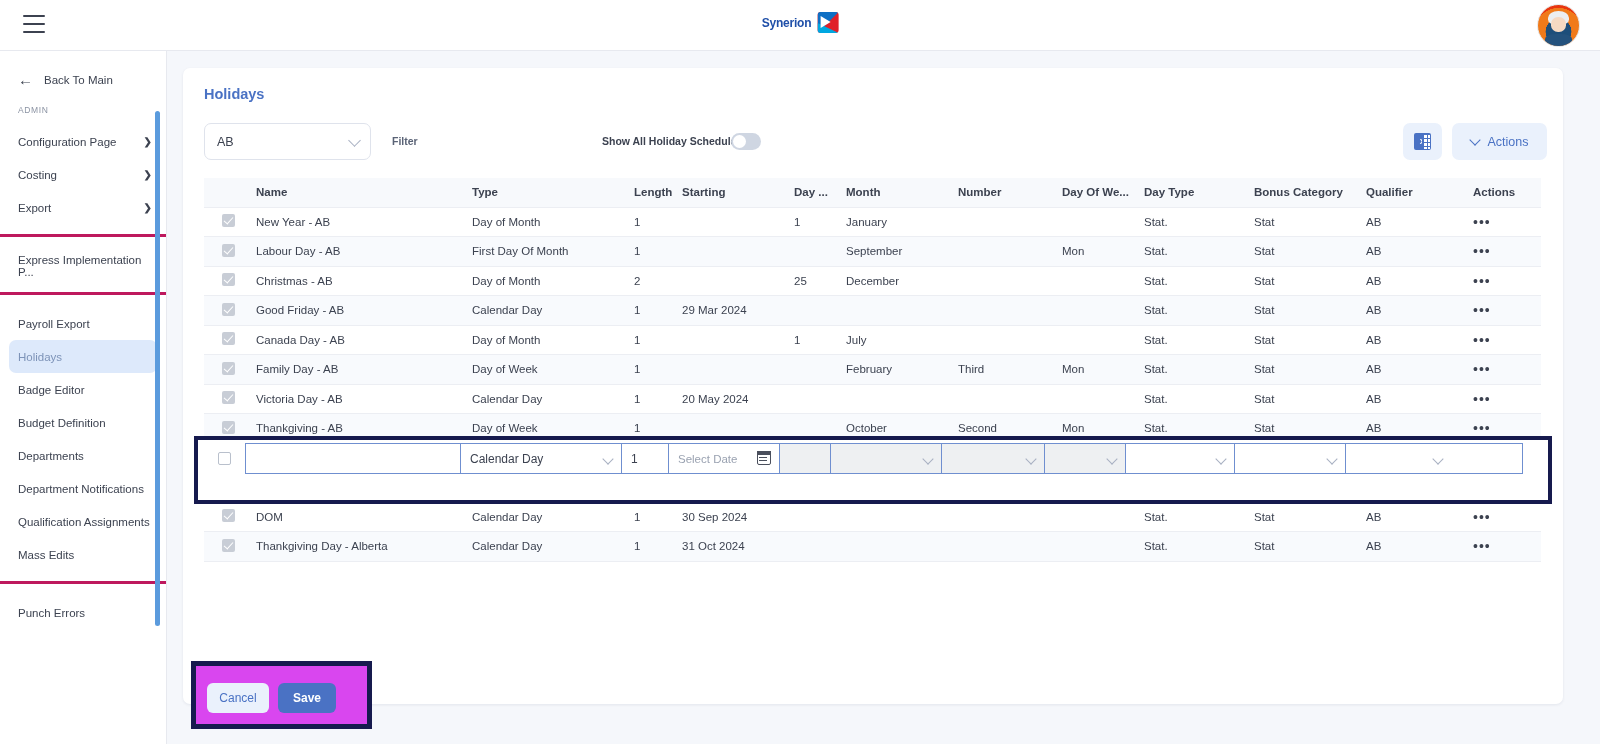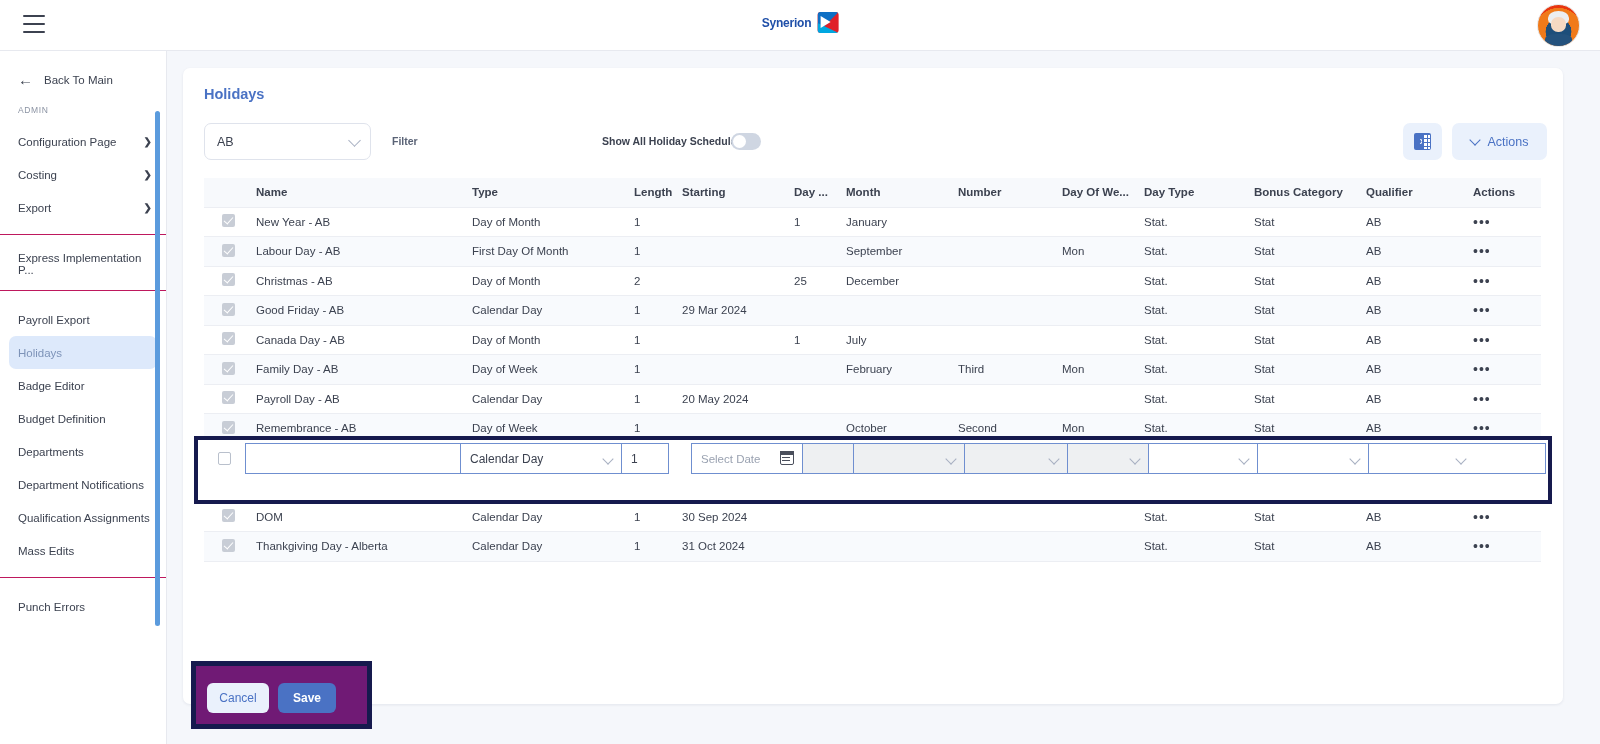--- a/index.html
+++ b/index.html
@@ -103,21 +103,21 @@
     height: 33px; padding: 0 14px 0 18px;
     font-size: 11.5px; color: #3c4250;
     cursor: pointer;
   }
   .nav-item .chev { font-size: 10px; color: #3c4250; font-weight: bold; }
   .nav-item.active {
     background: #dde9fb; border-radius: 7px;
     margin: 0 9px; padding-left: 9px;
     color: #7d93b8;
   }
-  .nav-group { border-top: 1px solid #be185d; padding: 12px 0 10px; }
+  .nav-group { border-top: 3px solid #be185d; padding: 12px 0 10px; }
   .nav-group.first { border-top: none; padding-top: 0; }
   .scrollbar {
     position: absolute; left: 155px; top: 60px;
     width: 5px; height: 515px;
     background: #5b9bdd; border-radius: 3px;
   }
 
   
   .main {
     position: absolute; left: 167px; top: 51px;
@@ -299,21 +299,21 @@
     width: 8px; height: 5px;
     background-image: linear-gradient(#4a4f5c 1.5px, transparent 1.5px);
     background-size: 100% 3px;
   }
 
   
   .footer-outline {
     position: absolute; left: 8px; top: 593px;
     width: 181px; height: 68px;
     border: 5px solid #161a4e;
-    background: #701a75;
+    background: #d946ef;
   }
   .btn {
     position: absolute; top: 17px; height: 30px;
     border-radius: 6px; border: none;
     font-size: 12px; cursor: pointer;
     display: flex; align-items: center; justify-content: center;
     font-family: "Liberation Sans", sans-serif;
   }
   .btn-cancel { left: 11px; width: 62px; background: #eaf1fc; color: #4a72c4; }
   .btn-save   { left: 82px; width: 58px; background: #4a72c4; color: #ffffff; font-weight: bold; }
@@ -550,36 +550,36 @@
               <td>February</td>
               <td>Third</td>
               <td>Mon</td>
               <td>Stat.</td>
               <td>Stat</td>
               <td>AB</td>
               <td><span class="dots">•••</span></td>
             </tr>
             <tr>
               <td style="text-align: center;"><span class="cb"></span></td>
-              <td>Payroll Day - AB</td>
+              <td>Victoria Day - AB</td>
               <td>Calendar Day</td>
               <td>1</td>
               <td>20 May 2024</td>
               <td></td>
               <td></td>
               <td></td>
               <td></td>
               <td>Stat.</td>
               <td>Stat</td>
               <td>AB</td>
               <td><span class="dots">•••</span></td>
             </tr>
             <tr>
               <td style="text-align: center;"><span class="cb"></span></td>
-              <td>Remembrance - AB</td>
+              <td>Thankgiving - AB</td>
               <td>Day of Week</td>
               <td>1</td>
               <td></td>
               <td></td>
               <td>October</td>
               <td>Second</td>
               <td>Mon</td>
               <td>Stat.</td>
               <td>Stat</td>
               <td>AB</td>
@@ -657,21 +657,21 @@
         <div class="ef" style="width:216px;">
           <span></span>
         </div>
         <div class="ef" style="width:162px;">
           <span>Calendar Day</span>
           <span class="caret"></span>
         </div>
         <div class="ef" style="width:48px;">
           <span>1</span>
         </div>
-        <div class="ef" style="width:112px;margin-left:23px;">
+        <div class="ef" style="width:112px;">
           <span class="ph">Select Date</span>
           <span class="cal-icon"></span>
         </div>
         <div class="ef gray" style="width:52px;">
           <span></span>
         </div>
         <div class="ef gray" style="width:112px;">
           <span></span>
           <span class="caret"></span>
         </div>

